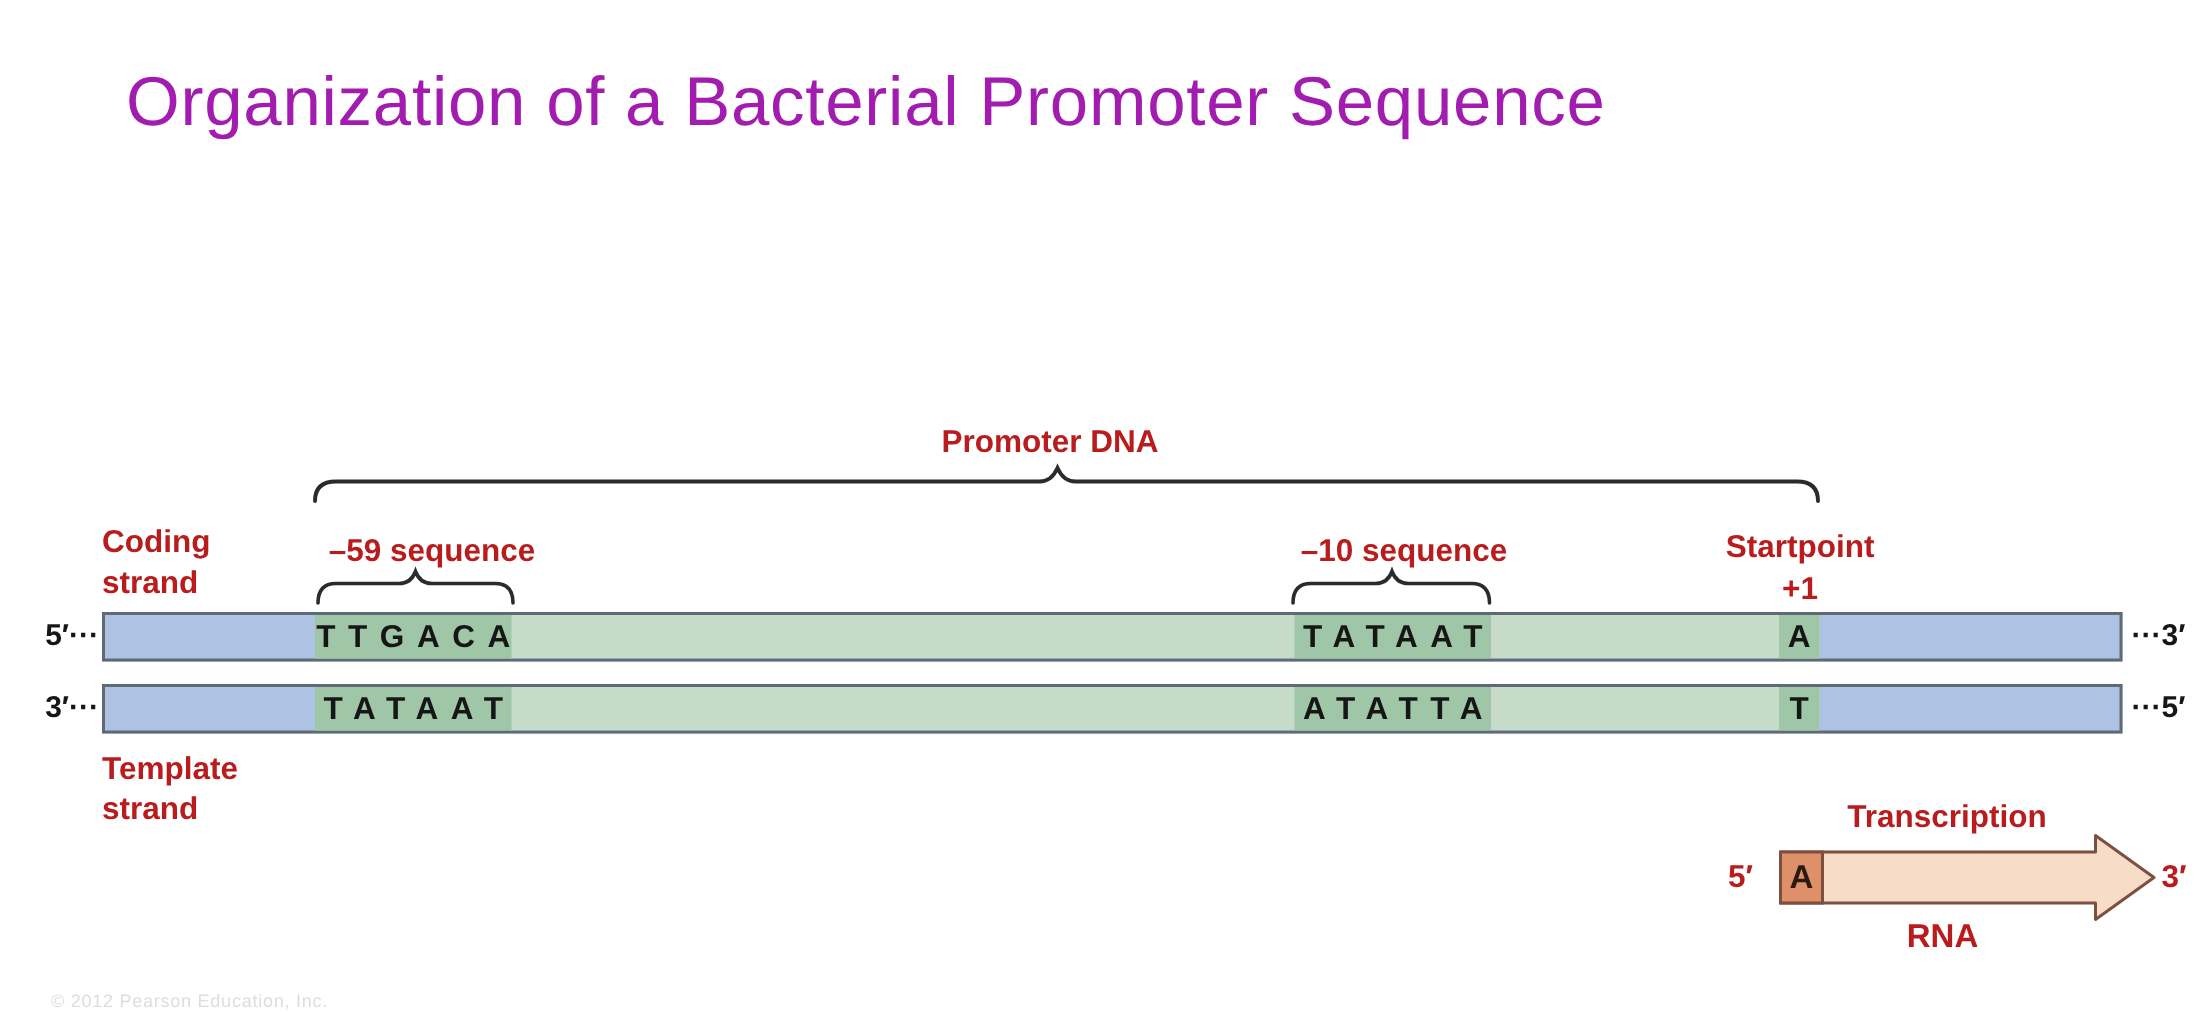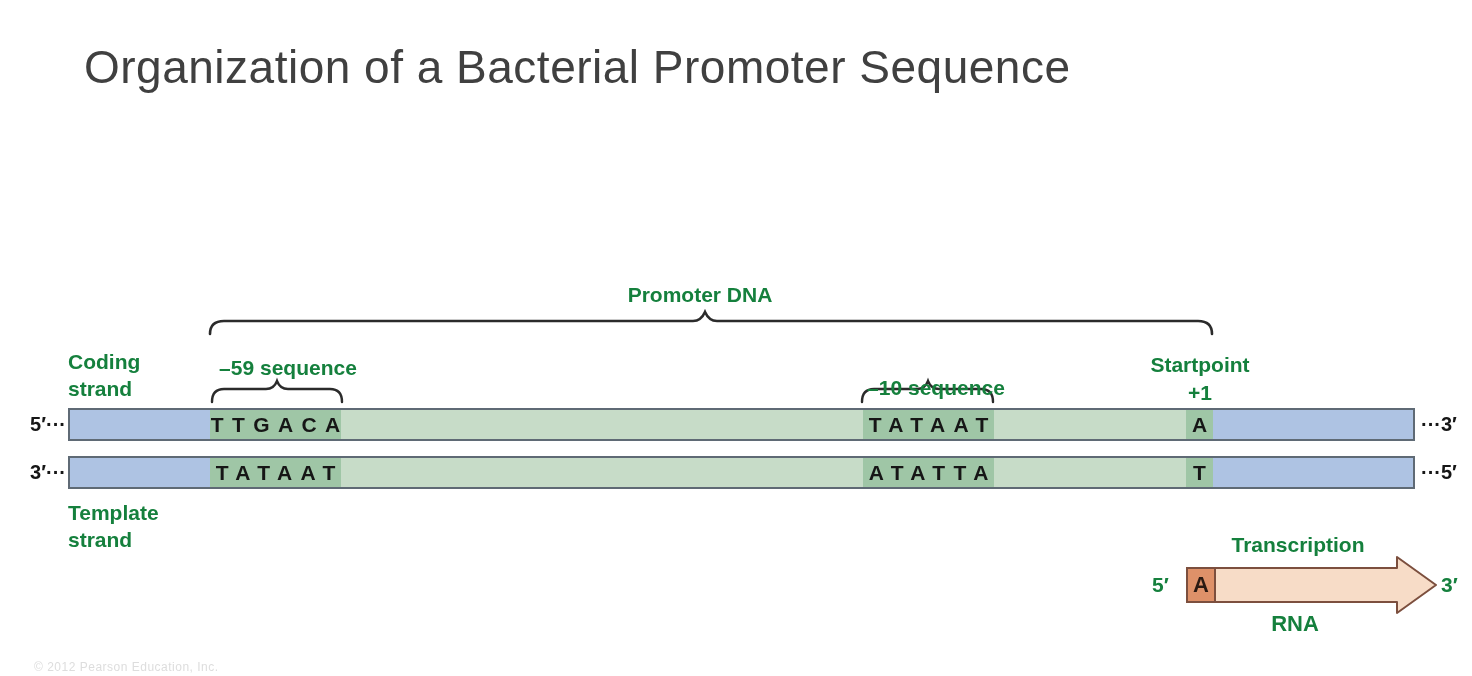--- a/index.html
+++ b/index.html
@@ -2,24 +2,24 @@
 <html><head>
 <meta charset="utf-8">
 <style>
   html,body{margin:0;padding:0;}
   body{
     width:1472px;height:676px;position:relative;overflow:hidden;
     background:#ffffff;font-family:"Liberation Sans",sans-serif;color:#111;
   }
   .abs{position:absolute;}
   .title{
-    left:84px;top:40px;font-size:46px;font-weight:400;color:#404040;
+    left:84px;top:40px;font-size:46px;font-weight:400;color:#a21caf;
     letter-spacing:0.5px;white-space:nowrap;
   }
-  .lbl{font-weight:700;font-size:21px;color:#15803d;line-height:27px;white-space:nowrap;}
+  .lbl{font-weight:700;font-size:21px;color:#b91c1c;line-height:27px;white-space:nowrap;}
   .center{text-align:center;}
   svg.overlay{left:0;top:0;width:1472px;height:676px;pointer-events:none;}
   
   .bar{
     left:68px;width:1347px;height:33px;background:#aec3e3;
     border:2px solid #5f6a75;box-sizing:border-box;overflow:hidden;
   }
   .bar-top{top:408px;}
   .bar-bottom{top:456px;}
   .seg{position:absolute;top:0;bottom:0;}
@@ -53,21 +53,21 @@
 </svg>
 
 <div class="abs lbl center" style="left:560px;top:281px;width:280px;">Promoter DNA</div>
 
 <div class="abs" style="left:68px;top:348px;">
   <div class="lbl">Coding</div>
   <div class="lbl">strand</div>
 </div>
 
 <div class="abs lbl center" style="left:198px;top:354px;width:180px;">–59 sequence</div>
-<div class="abs lbl center" style="left:840px;top:354px;width:192px;margin-top:20px;">–10 sequence</div>
+<div class="abs lbl center" style="left:840px;top:354px;width:192px;">–10 sequence</div>
 
 <div class="abs lbl center" style="left:1120px;top:351px;width:160px;">Startpoint</div>
 <div class="abs lbl center" style="left:1120px;top:379px;width:160px;">+1</div>
 
 <div class="abs endlbl" style="left:28px;top:413px;width:38px;text-align:right;">5′···</div>
 <div class="abs bar bar-top">
   <div class="seg seg-green"></div>
   <div class="seg seg-dark seg-m35">
     <span class="seq">TTGACA</span>
   </div>

